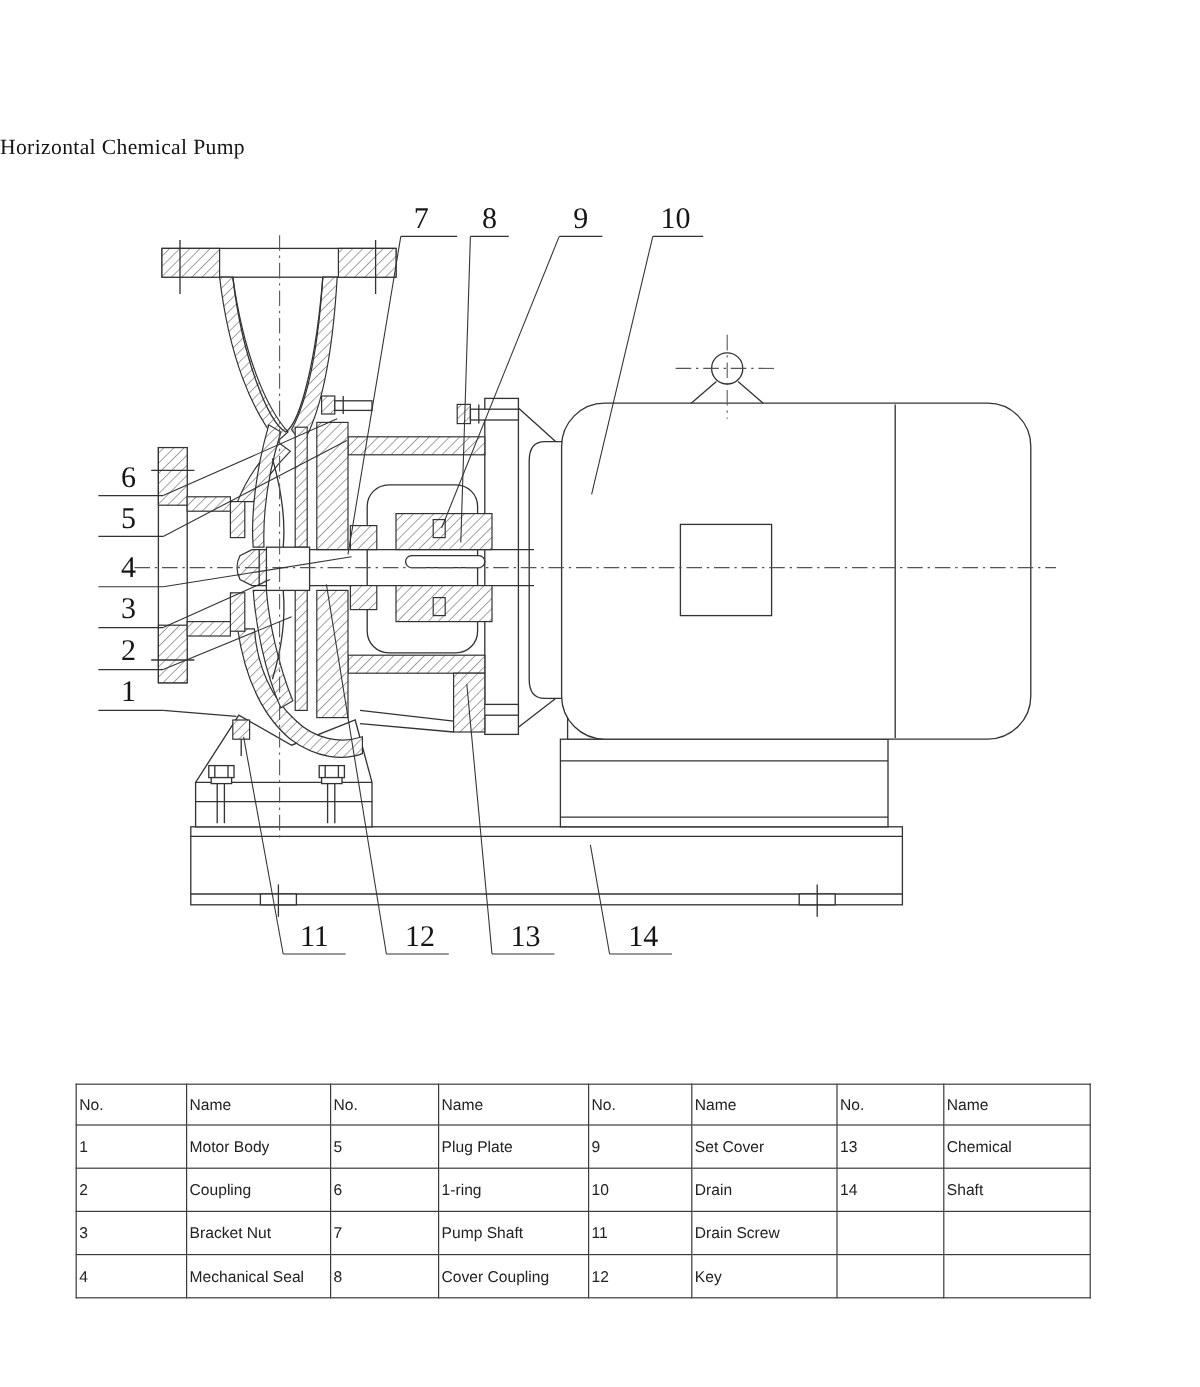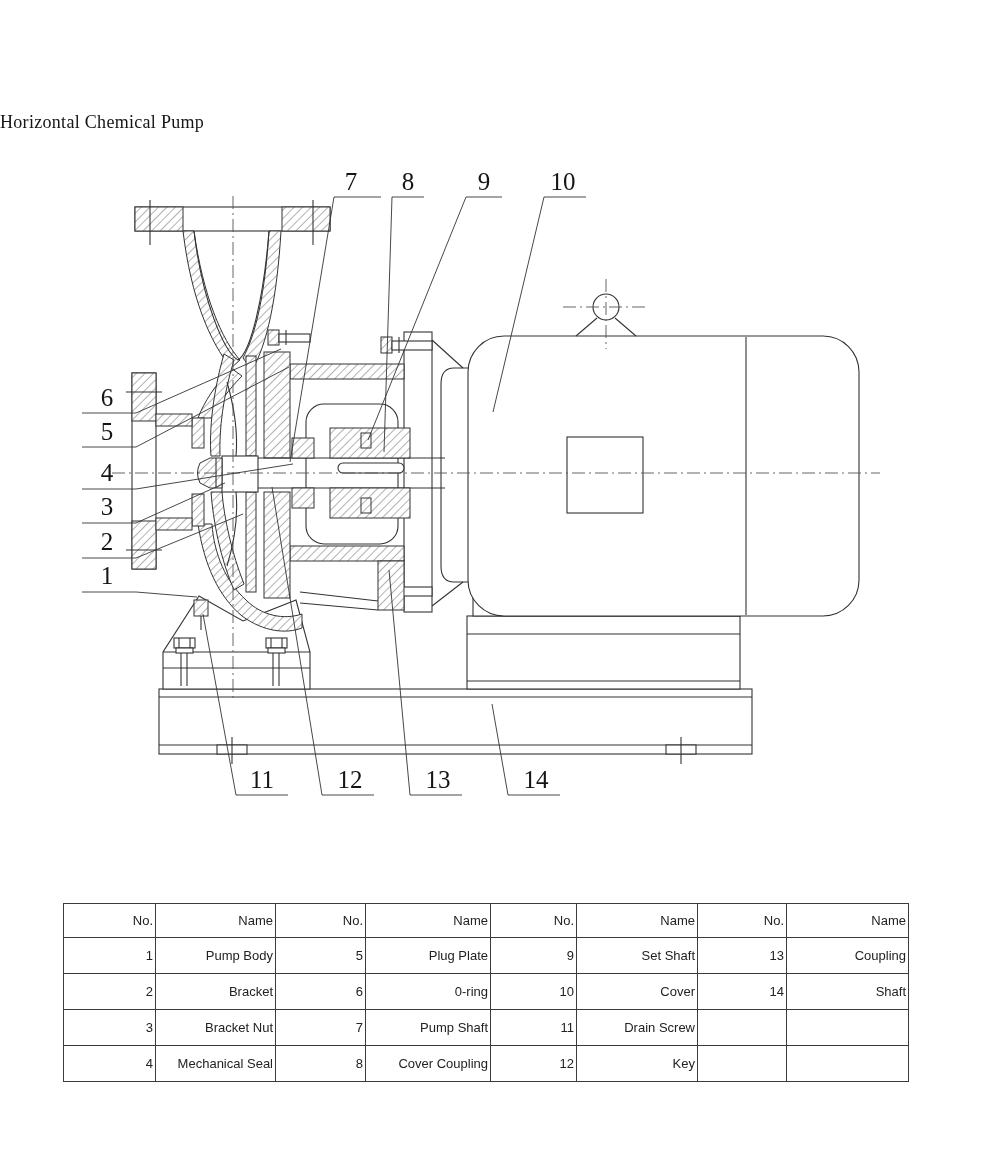--- a/index.html
+++ b/index.html
@@ -9,21 +9,21 @@
          font-family:"Liberation Serif",serif;font-size:18px;color:#151515;letter-spacing:0.3px;}
   svg{position:absolute;top:0;left:0;}
   .ln{fill:none;stroke:#333;stroke-width:1.1px;}
   .wt{fill:#fff;stroke:#333;stroke-width:1.1px;}
   .ht{fill:url(#hp);stroke:#333;stroke-width:1px;}
   .cl{fill:none;stroke:#555;stroke-width:0.9px;stroke-dasharray:13 4 2 4;}
   .ld{fill:none;stroke:#333;stroke-width:0.9px;}
   .co{font-family:"Liberation Serif",serif;font-size:25px;fill:#151515;text-anchor:middle;}
   .parts-table{position:absolute;left:63px;top:903px;width:845px;border-collapse:collapse;
                table-layout:fixed;font-size:13px;color:#222;background:#fff;}
-  .parts-table th,.parts-table td{border:1.6px solid #3b3b3b;text-align:right;vertical-align:middle;
+  .parts-table th,.parts-table td{border:1.6px solid #3b3b3b;text-align:left;vertical-align:middle;
                font-weight:normal;padding:0 2px;overflow:hidden;}
   .parts-table th{height:33px;}
   .parts-table td{height:35px;}
 </style>
 </head>
 <body>
 
 <div id="page">
 
   <div class="title">Horizontal Chemical Pump</div>
@@ -302,35 +302,35 @@
           <th>Name</th>
           <th>No.</th>
           <th>Name</th>
           <th>No.</th>
           <th>Name</th>
         </tr>
       </thead>
       <tbody>
         <tr>
           <td>1</td>
-          <td>Pump Body</td>
+          <td>Motor Body</td>
           <td>5</td>
           <td>Plug Plate</td>
           <td>9</td>
-          <td>Set Shaft</td>
+          <td>Set Cover</td>
           <td>13</td>
+          <td>Chemical</td>
+        </tr>
+        <tr>
+          <td>2</td>
           <td>Coupling</td>
-        </tr>
-        <tr>
-          <td>2</td>
-          <td>Bracket</td>
           <td>6</td>
-          <td>0-ring</td>
+          <td>1-ring</td>
           <td>10</td>
-          <td>Cover</td>
+          <td>Drain</td>
           <td>14</td>
           <td>Shaft</td>
         </tr>
         <tr>
           <td>3</td>
           <td>Bracket Nut</td>
           <td>7</td>
           <td>Pump Shaft</td>
           <td>11</td>
           <td>Drain Screw</td>

